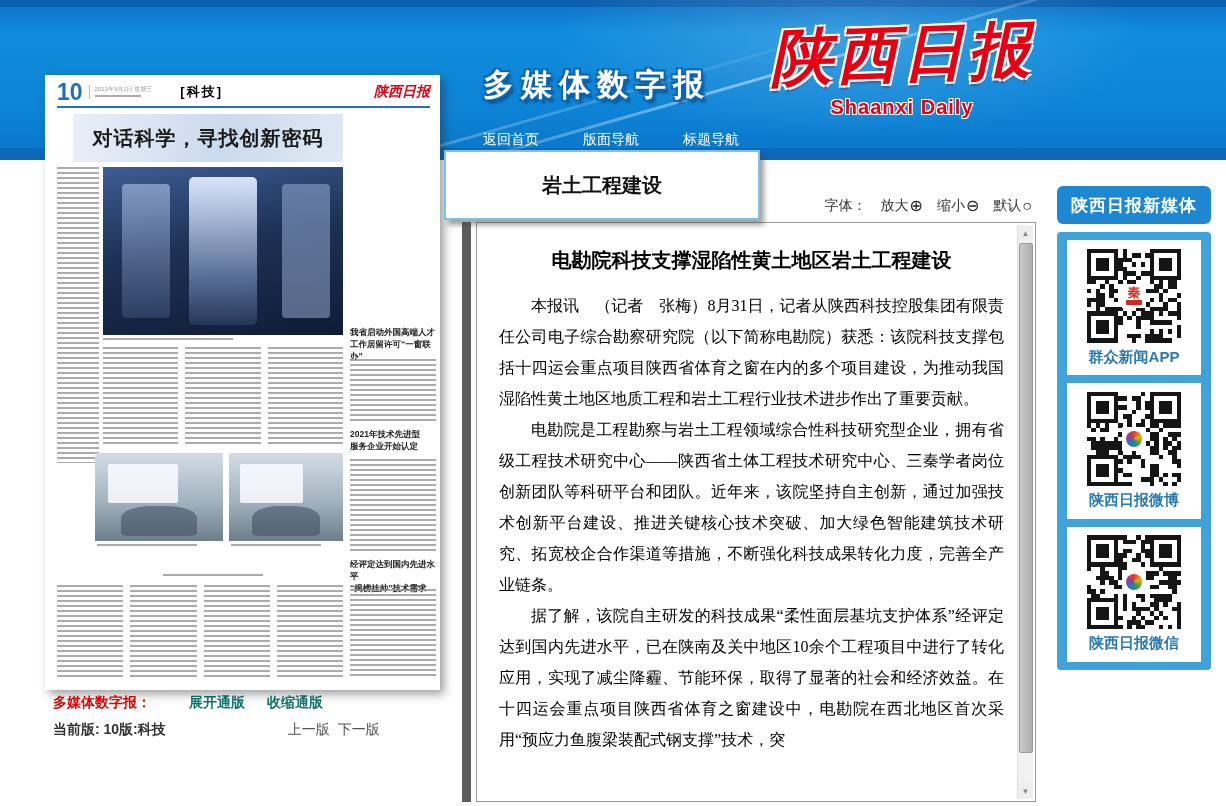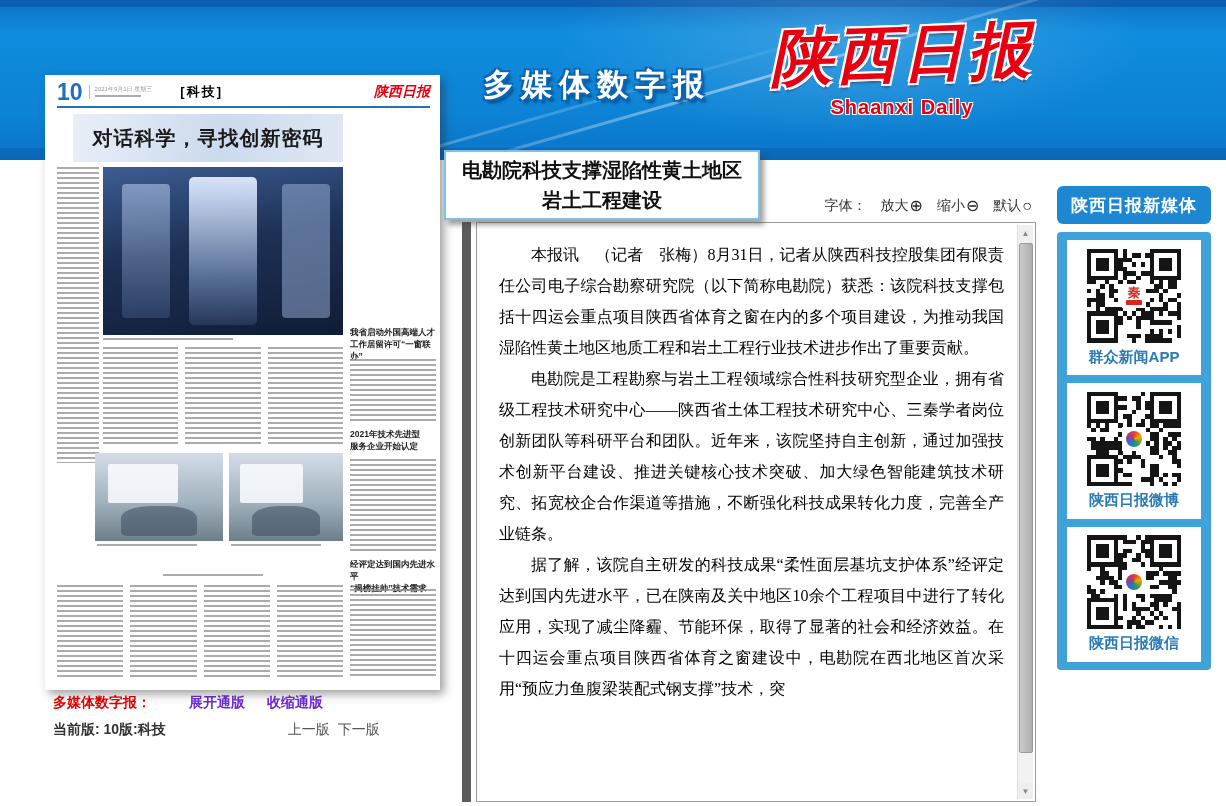--- a/index.html
+++ b/index.html
@@ -104,21 +104,21 @@
       display:flex;flex-direction:column;align-items:center;justify-content:center;}
   .qr-logo .red-char{color:#d4281e;font-size:13px;font-weight:bold;font-family:"DejaVu Serif",serif;line-height:1;}
   .qr-logo .red-bar{width:16px;height:5px;background:#d4281e;margin-top:1px;border-radius:1px;}
   .qr-logo .swirl{width:16px;height:16px;border-radius:50%;
       background:conic-gradient(#e03c31,#f7a600,#2e9e4f,#1d78c8,#8f3f97,#e03c31);}
   .qlabel{font-size:15px;font-weight:bold;color:#2a7ab5;white-space:nowrap;}
 
   
   .pg1{position:absolute;left:53px;top:694px;display:flex;font-size:14px;font-weight:bold;z-index:2;}
   .pg1 .notice{color:#e60000;}
-  .pg1 a{color:#6d28d9;}
+  .pg1 a{color:#0f766e;}
   .pg1 .lnk1{margin-left:38px;}
   .pg1 .lnk2{margin-left:22px;}
   .pg2{position:absolute;left:53px;top:721px;display:flex;font-size:14px;z-index:2;}
   .pg2 .cur{color:#333;font-weight:bold;}
   .pg2 a{color:#555;}
   .pg2 .prev{margin-left:122px;}
   .pg2 .next{margin-left:8px;}
 </style>
 </head>
 <body>
@@ -127,20 +127,25 @@
   <div class="hdr-topstrip"></div>
   <div class="hdr-glow"></div>
   <div class="streak s1"></div>
   <div class="streak s2"></div>
   <div class="nav-strip"></div>
   <div class="site-title">多媒体数字报</div>
   <div class="logo">
     <div class="logo-cn">陕西日报</div>
     <div class="logo-en">Shaanxi Daily</div>
   </div>
+  <div class="nav">
+    <a>返回首页</a>
+    <a>版面导航</a>
+    <a>标题导航</a>
+  </div>
 </div>
 
 <div class="paper">
   <div class="np-head">
     <span class="npnum">10</span>
     <span class="npdate">
       <span>2021年9月1日 星期三</span>
       <span class="bl" style="display:block"></span>
     </span>
     <span class="npsec">[科技]</span>
@@ -189,21 +194,20 @@
   <div class="bl" style="position:absolute;left:305px;top:384px;width:86px;height:92px;"></div>
 
   <div class="rh" style="top:484px;">
     <span>经评定达到国内先进水平</span><br>
     <span>“揭榜挂帅”技术需求</span>
   </div>
   <div class="bl" style="position:absolute;left:305px;top:514px;width:86px;height:88px;"></div>
 </div>
 
 <div class="tip">
-  <span>电勘院科技支撑湿陷性黄土地区</span>
   <span>岩土工程建设</span>
 </div>
 
 <div class="fctrl">
   <span>字体：</span>
   <a class="fbtn">
     <span>放大</span>
       <span class="ficon">⊕</span>
   </a>
   <a class="fbtn">
@@ -212,20 +216,21 @@
   </a>
   <a class="fbtn">
     <span>默认</span>
       <span class="ficon">○</span>
   </a>
 </div>
 
 <div class="shadowbar"></div>
 <div class="panel">
   <div class="panel-inner">
+    <div class="atitle">电勘院科技支撑湿陷性黄土地区岩土工程建设</div>
     <div class="abody">
       <p>本报讯　（记者　张梅）8月31日，记者从陕西科技控股集团有限责任公司电子综合勘察研究院（以下简称电勘院）获悉：该院科技支撑包括十四运会重点项目陕西省体育之窗在内的多个项目建设，为推动我国湿陷性黄土地区地质工程和岩土工程行业技术进步作出了重要贡献。</p>
       <p>电勘院是工程勘察与岩土工程领域综合性科技研究型企业，拥有省级工程技术研究中心——陕西省土体工程技术研究中心、三秦学者岗位创新团队等科研平台和团队。近年来，该院坚持自主创新，通过加强技术创新平台建设、推进关键核心技术突破、加大绿色智能建筑技术研究、拓宽校企合作渠道等措施，不断强化科技成果转化力度，完善全产业链条。</p>
       <p>据了解，该院自主研发的科技成果“柔性面层基坑支护体系”经评定达到国内先进水平，已在陕南及关中地区10余个工程项目中进行了转化应用，实现了减尘降霾、节能环保，取得了显著的社会和经济效益。在十四运会重点项目陕西省体育之窗建设中，电勘院在西北地区首次采用“预应力鱼腹梁装配式钢支撑”技术，突</p>
     </div>
   </div>
   <div class="sbr">
     <div class="sb-up">▲</div>
     <div class="sb-thumb"></div>
     <div class="sb-down">▼</div>

